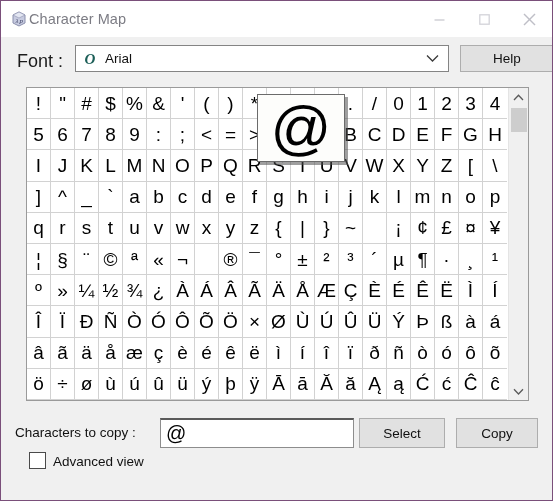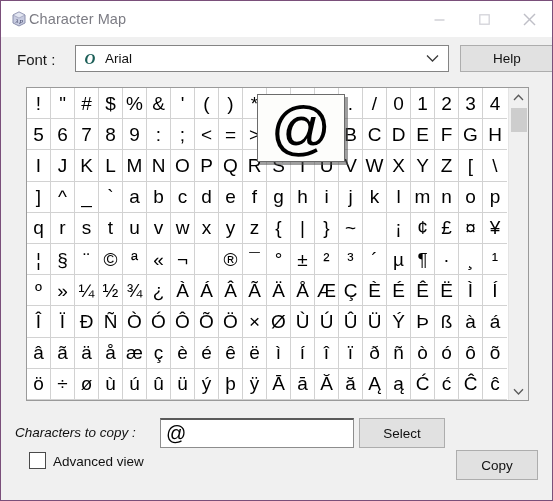--- a/index.html
+++ b/index.html
@@ -62,21 +62,21 @@
   
   .font-row {
     position: absolute;
     left: 0; top: 40px;
     width: 551px;
     height: 38px;
   }
   .font-label {
     position: absolute;
     left: 16px; top: 10px;
-    font-size: 15px;
+    font-size: 18px;
     color: #1a1a1a;
   }
   .font-combo {
     position: absolute;
     left: 74px; top: 4px;
     width: 374px;
     height: 27px;
     background: #ffffff;
     border: 1px solid #848484;
     box-sizing: border-box;
@@ -217,21 +217,20 @@
     position: absolute;
     left: 0; top: 413px;
     width: 551px;
     height: 38px;
   }
   .copy-label {
     position: absolute;
     left: 14px; top: 11px;
     font-size: 13.5px;
     color: #111;
-    font-style: italic;
   }
   .copy-input {
     position: absolute;
     left: 159px; top: 4px;
     width: 194px;
     height: 30px;
     background: #ffffff;
     border: 1px solid #8d8d8d;
     border-top: 2px solid #5a5a5a;
     box-sizing: border-box;
@@ -262,21 +261,20 @@
     width: 82px;
     height: 30px;
     background: #e1e1e1;
     border: 1px solid #adadad;
     box-sizing: border-box;
     display: flex;
     align-items: center;
     justify-content: center;
     font-size: 13.5px;
     color: #111;
-    margin-top: 32px;
   }
 
   .adv-row {
     position: absolute;
     left: 28px; top: 451px;
     display: flex;
     align-items: flex-end;
   }
   .adv-box {
     width: 17px;

